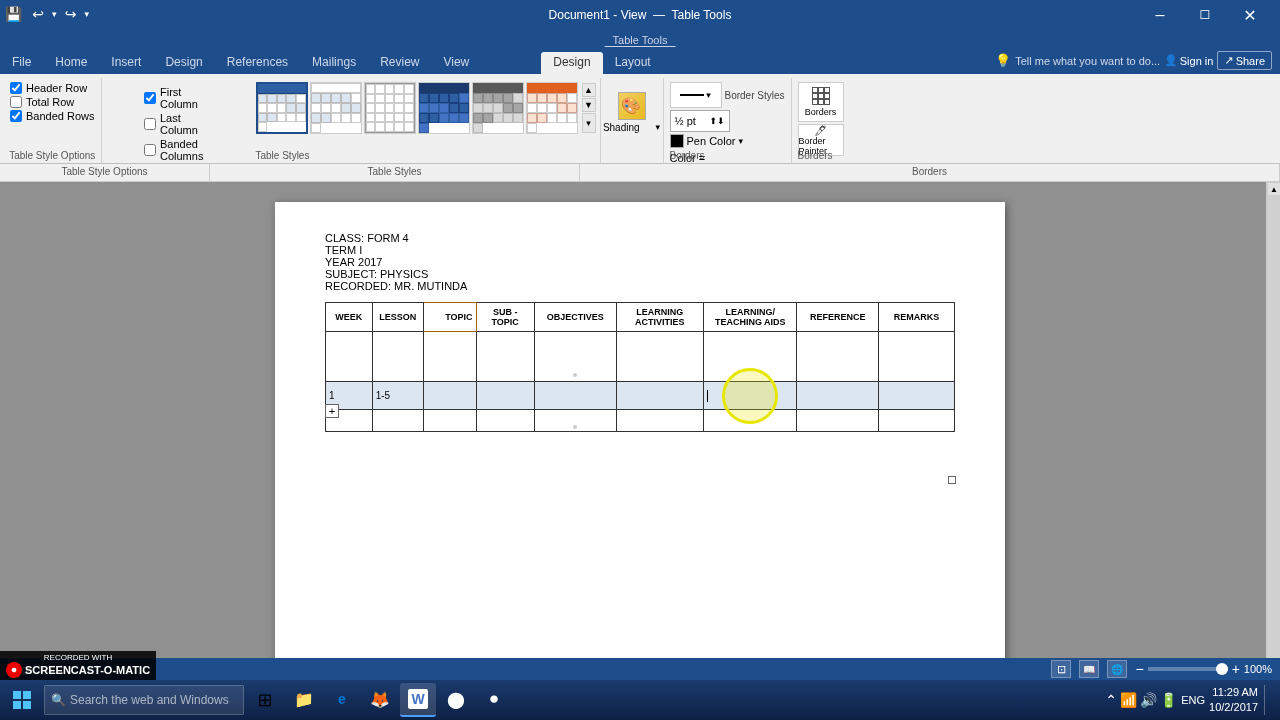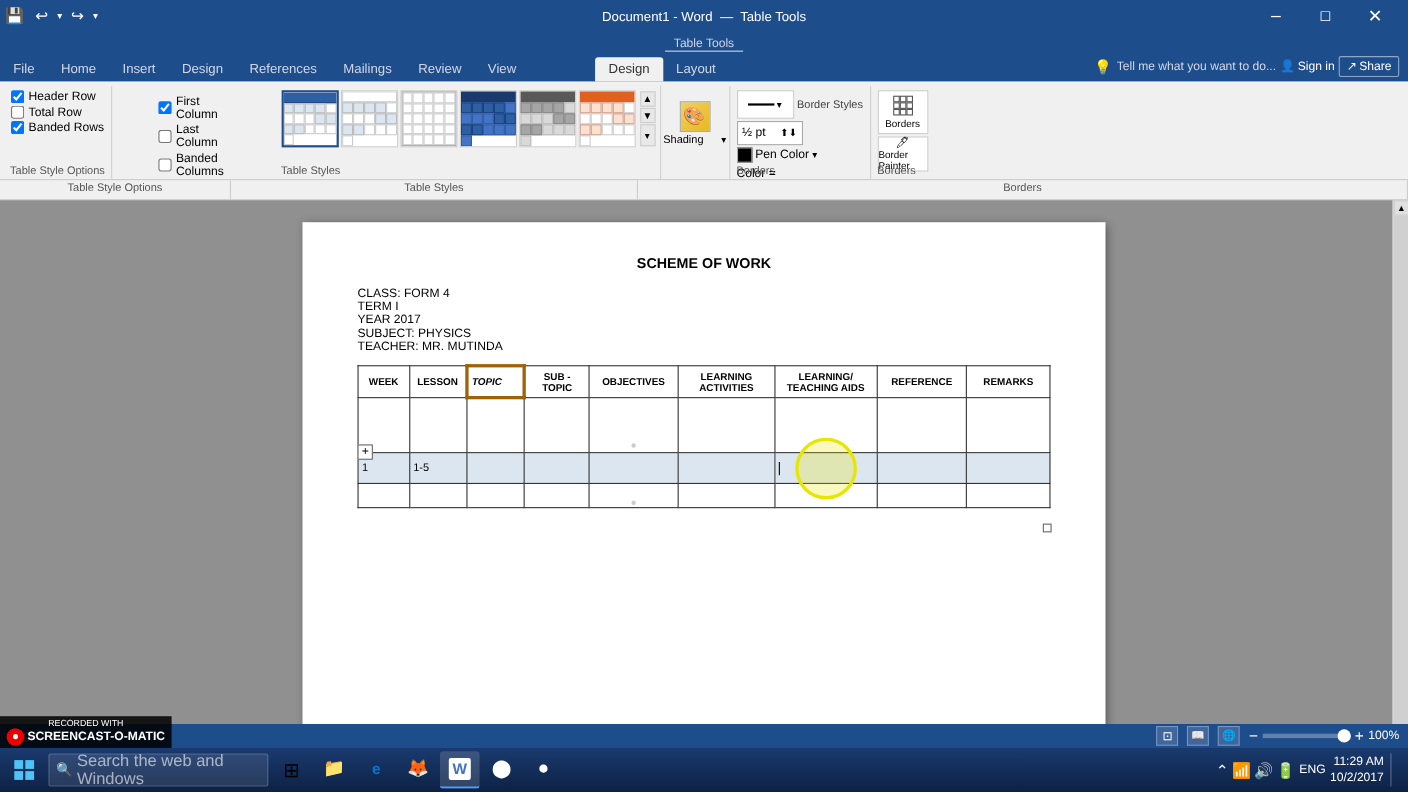--- a/index.html
+++ b/index.html
@@ -158,21 +158,21 @@
 
 <div style="height:30px; background:#1e4d8c; display:flex; align-items:center; justify-content:space-between; padding:0 8px; position:relative;">
   <div style="display:flex; align-items:center; gap:4px; position:absolute; left:4px; top:4px;">
     <span style="width:20px;height:20px;display:flex;align-items:center;justify-content:center;color:white;font-size:14px;cursor:pointer;">💾</span>
     <span style="width:20px;height:20px;display:flex;align-items:center;justify-content:center;color:white;font-size:14px;cursor:pointer;">↩</span>
     <span style="color:white;font-size:9px;cursor:pointer;">▾</span>
     <span style="width:20px;height:20px;display:flex;align-items:center;justify-content:center;color:white;font-size:14px;cursor:pointer;">↪</span>
     <span style="color:white;font-size:9px;cursor:pointer;">▾</span>
   </div>
   <div style="position:absolute; left:50%; transform:translateX(-50%); color:white; font-size:12px;">
-    <span>Document1 - Word</span>
+    <span>Document1 - View</span>
     &nbsp;—&nbsp;
     <span>Table Tools</span>
   </div>
   <div style="margin-left:auto; display:flex; gap:1px;">
     <span class="title-btn" style="font-size:16px; color:white; width:44px; height:30px; display:flex; align-items:center; justify-content:center; cursor:pointer;">–</span>
     <span class="title-btn" style="font-size:12px; color:white; width:44px; height:30px; display:flex; align-items:center; justify-content:center; cursor:pointer;">☐</span>
     <span class="title-btn close" style="font-size:16px; color:white; width:44px; height:30px; display:flex; align-items:center; justify-content:center; cursor:pointer;">✕</span>
   </div>
 </div>
 
@@ -464,35 +464,34 @@
   <div style="position:absolute; right:0; top:0; bottom:0; width:14px; background:#f0f0f0; border-left:1px solid #ccc; display:flex; flex-direction:column; z-index:5;">
     <div style="width:14px;height:14px;background:#e0e0e0;border:1px solid #ccc;display:flex;align-items:center;justify-content:center;font-size:8px;cursor:pointer;">▲</div>
     <div style="flex:1;background:#d0d0d0;"></div>
     <div style="width:14px;height:14px;background:#e0e0e0;border:1px solid #ccc;display:flex;align-items:center;justify-content:center;font-size:8px;cursor:pointer;">▼</div>
   </div>
 
   <div style="background:white;width:730px;min-height:460px;padding:30px 50px;box-shadow:2px 2px 8px rgba(0,0,0,0.4);position:relative;">
 
     <div style="position:absolute;left:50px;top:202px;width:14px;height:14px;border:1px solid #666;background:white;display:flex;align-items:center;justify-content:center;font-size:11px;cursor:pointer;">+</div>
 
-    <div style="text-align:center;font-weight:bold;font-size:13px;margin-bottom:14px;">SCHEME OF WORK</div>
     <div style="display:flex;justify-content:center;font-size:11px;margin-bottom:10px;flex-direction:column;">
       <span>CLASS: FORM 4</span>
       <span>TERM I</span>
       <span>YEAR 2017</span>
       <span>SUBJECT: PHYSICS</span>
-      <span>TEACHER: MR. MUTINDA</span>
+      <span>RECORDED: MR. MUTINDA</span>
     </div>
 
     <table style="width:100%;border-collapse:collapse;font-size:10px;">
       <thead>
         <tr>
           <th style="border:1px solid #333;padding:4px 3px;text-align:center;font-size:9px;width:40px;">WEEK</th>
           <th style="border:1px solid #333;padding:4px 3px;text-align:center;font-size:9px;width:40px;margin-left:32px;">LESSON</th>
-          <th style="border:3px solid #a16207;padding:4px 3px;text-align:left;font-size:9px;width:45px;font-style:italic;">TOPIC</th>
+          <th style="border:1px solid #a16207;padding:4px 3px;text-align:right;font-size:9px;width:45px;">TOPIC</th>
           <th style="border:1px solid #333;padding:4px 3px;text-align:center;font-size:9px;width:50px;">SUB - TOPIC</th>
           <th style="border:1px solid #333;padding:4px 3px;text-align:center;font-size:9px;width:70px;">OBJECTIVES</th>
           <th style="border:1px solid #333;padding:4px 3px;text-align:center;font-size:9px;width:75px;">LEARNING ACTIVITIES</th>
           <th style="border:1px solid #333;padding:4px 3px;text-align:center;font-size:9px;width:80px;">LEARNING/ TEACHING AIDS</th>
           <th style="border:1px solid #333;padding:4px 3px;text-align:center;font-size:9px;width:70px;">REFERENCE</th>
           <th style="border:1px solid #333;padding:4px 3px;text-align:center;font-size:9px;width:65px;">REMARKS</th>
         </tr>
       </thead>
       <tbody>
         <tr>
@@ -577,21 +576,21 @@
     <svg width="20" height="20" viewBox="0 0 20 20">
       <rect x="1" y="1" width="8" height="8" fill="#4fc3f7"></rect>
       <rect x="11" y="1" width="8" height="8" fill="#4fc3f7"></rect>
       <rect x="1" y="11" width="8" height="8" fill="#4fc3f7"></rect>
       <rect x="11" y="11" width="8" height="8" fill="#4fc3f7"></rect>
     </svg>
   </div>
 
   <div style="margin-left:4px;height:30px;width:200px;background:rgba(255,255,255,0.1);border:1px solid rgba(255,255,255,0.2);border-radius:2px;display:flex;align-items:center;gap:4px;padding:0 6px;cursor:text;">
     <span style="font-size:12px;">🔍</span>
-    <span style="color:rgba(255,255,255,0.6);font-size:15px;">Search the web and Windows</span>
+    <span style="color:rgba(255,255,255,0.6);font-size:12px;">Search the web and Windows</span>
   </div>
 
   <div style="margin-left:4px;width:34px;height:34px;display:flex;align-items:center;justify-content:center;cursor:pointer;font-size:18px;">⊞</div>
 
   <div style="display:flex;gap:2px;margin-left:4px;">
     <div class="taskbar-item">
       <span class="taskbar-icon">📁</span>
     </div>
     <div class="taskbar-item">
       <span class="taskbar-icon" style="color:#0078d7;font-weight:bold;font-size:14px;">e</span>

